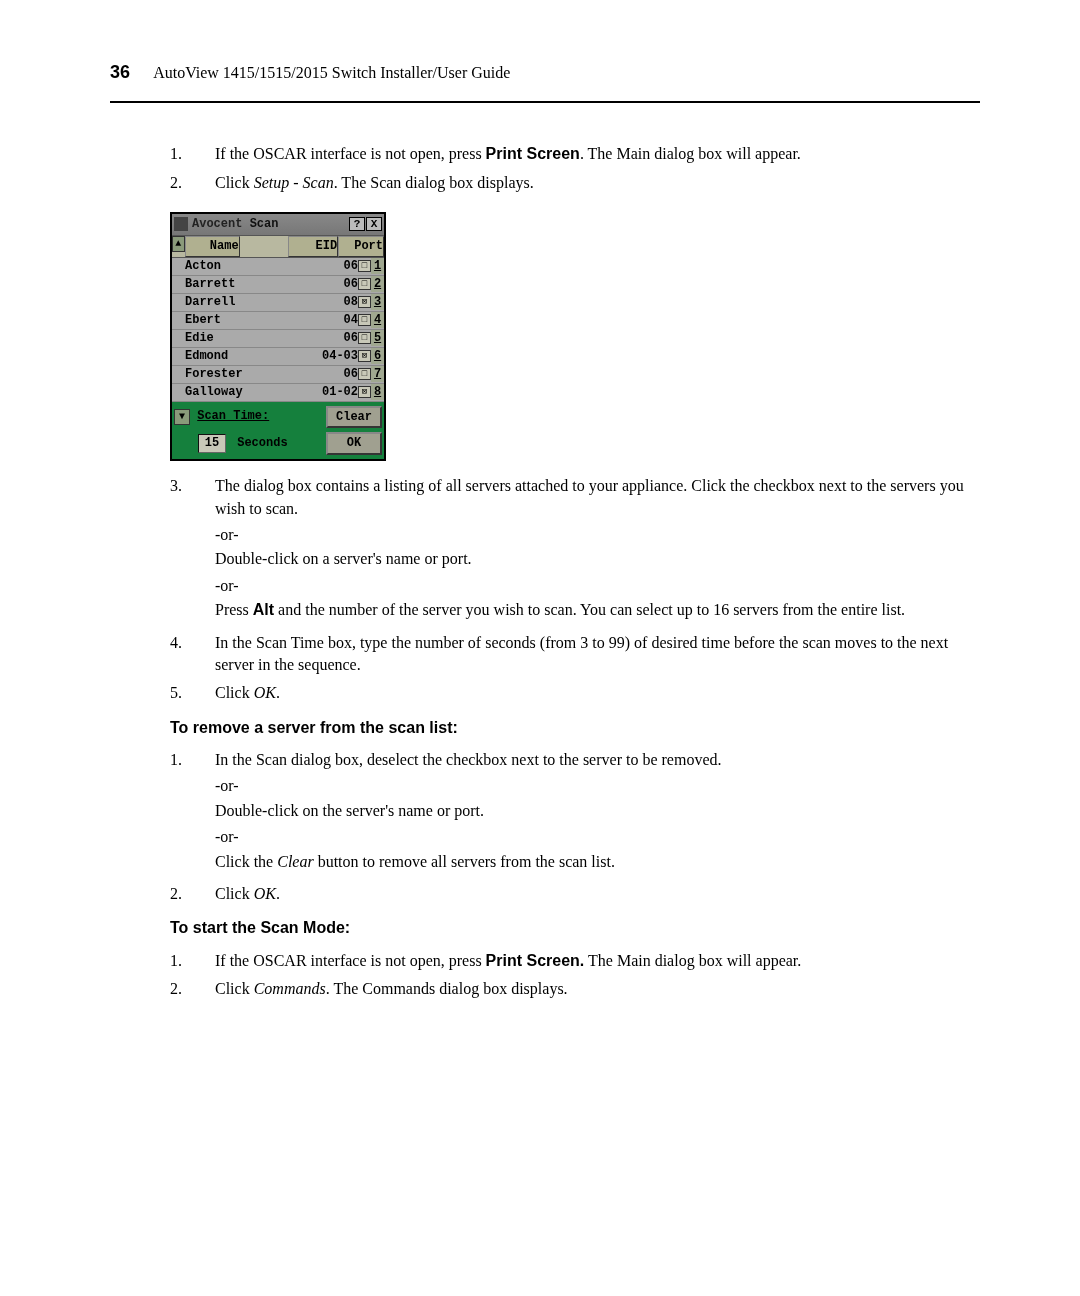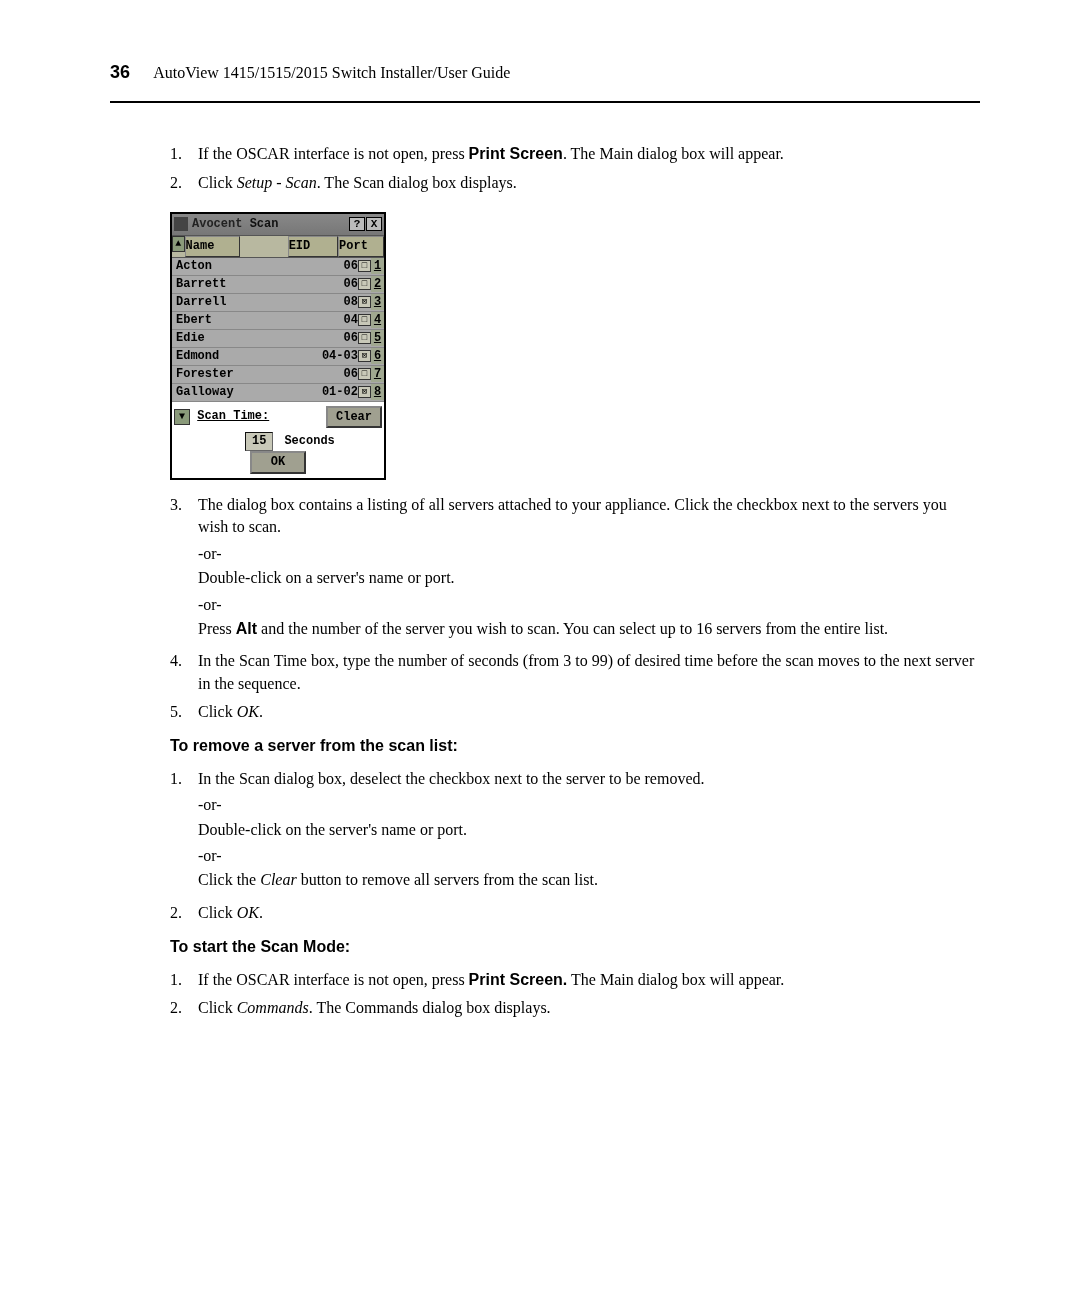--- a/index.html
+++ b/index.html
@@ -43,20 +43,21 @@
     }
     ol li {
       display: flex;
       margin-bottom: 6px;
     }
     ol li .num {
       min-width: 28px;
     }
     ol li .text {
       flex: 1;
+      margin-left: 17px;
     }
     .italic { font-style: italic; }
     .bold { font-family: Arial, Helvetica, sans-serif; font-weight: bold; }
     .or-line { margin-bottom: 2px; }
     .sub-text { margin-bottom: 4px; }
 
     
     .dialog {
       width: 216px;
       border: 2px solid #000;
@@ -106,40 +107,40 @@
     }
     .dialog-scroll-btn {
       width: 16px; height: 16px;
       background: #8a9a7a;
       border: 1px solid #333;
       text-align: center;
       font-size: 10px;
     }
     .dialog-col {
       border: 1px outset #888;
-      text-align: left;
+      text-align: right;
       font-weight: bold;
       padding: 1px 0;
       background: #b0b090;
     }
     .col-name { width: 72px; }
     .col-eid { width: 66px; margin-left: 48px; }
     .col-port { width: 60px; }
     .dialog-rows {
       background: #aaa;
     }
     .dialog-row {
       display: flex;
       border-bottom: 1px solid #888;
       align-items: center;
       height: 18px;
     }
     .row-name {
       width: 134px;
-      padding-left: 4px;
+      padding-left: 13px;
       font-weight: bold;
       color: #000;
     }
     .row-port {
       width: 48px;
       text-align: right;
       font-weight: bold;
       margin-left: 17px;
     }
     .row-check {
@@ -152,34 +153,33 @@
       line-height: 10px;
     }
     .row-num {
       width: 14px;
       text-align: center;
       background: #a0a890;
       font-weight: bold;
       text-decoration: underline;
     }
     .dialog-footer {
-      background: #ffffff;
+      background: #15803d;
       padding: 4px 2px;
     }
     .footer-top {
       display: flex;
       align-items: center;
       justify-content: space-between;
       margin-bottom: 4px;
     }
     .footer-bottom {
       display: flex;
       align-items: center;
       justify-content: space-between;
-      flex-direction: column;
     }
     .scan-time-label {
       font-weight: bold;
       text-decoration: underline;
     }
     .footer-btn {
       width: 56px;
       border: 2px outset #888;
       background: #a0a090;
       text-align: center;

